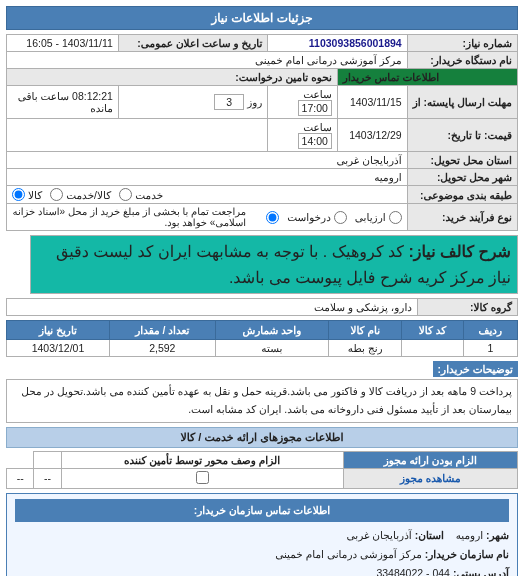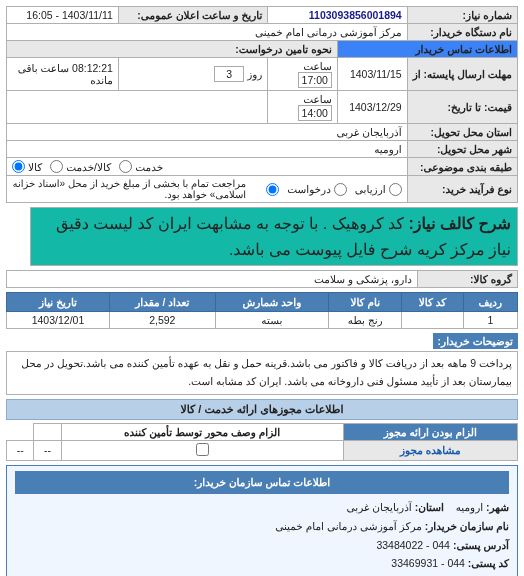--- a/index.html
+++ b/index.html
@@ -36,23 +36,23 @@
       padding: 2px 5px;
       font-size: 10.5px;
       vertical-align: middle;
     }
     .info-table .label-cell {
       background: #e8e8e8;
       font-weight: bold;
       white-space: nowrap;
     }
     .highlight-blue {
-      background: #3b82f6;
-      font-weight: bold;
-      text-align: right;
+      background: #15803d;
+      font-weight: bold;
+      text-align: left;
       margin-top: 20px;
     }
     .small-box {
       border: 1px solid #aaa;
       display: inline-block;
       min-width: 30px;
       padding: 1px 3px;
       background: #fff;
       text-align: center;
     }
@@ -162,20 +162,21 @@
       text-align: center;
       padding: 3px;
       font-weight: bold;
     }
   </style>
 </head>
 <body>
 
 <div class="page">
 
+  <div class="section-header">جزئیات اطلاعات نیاز</div>
 
   <table class="info-table">
     <tbody>
         <tr>
       <td class="label-cell">شماره نیاز:</td>
       <td colspan="2" style="font-weight:bold;color:#1a1a8c;">1103093856001894</td>
       <td class="label-cell">تاریخ و ساعت اعلان عمومی:</td>
       <td>1403/11/11 - 16:05</td>
     </tr>
     <tr>

